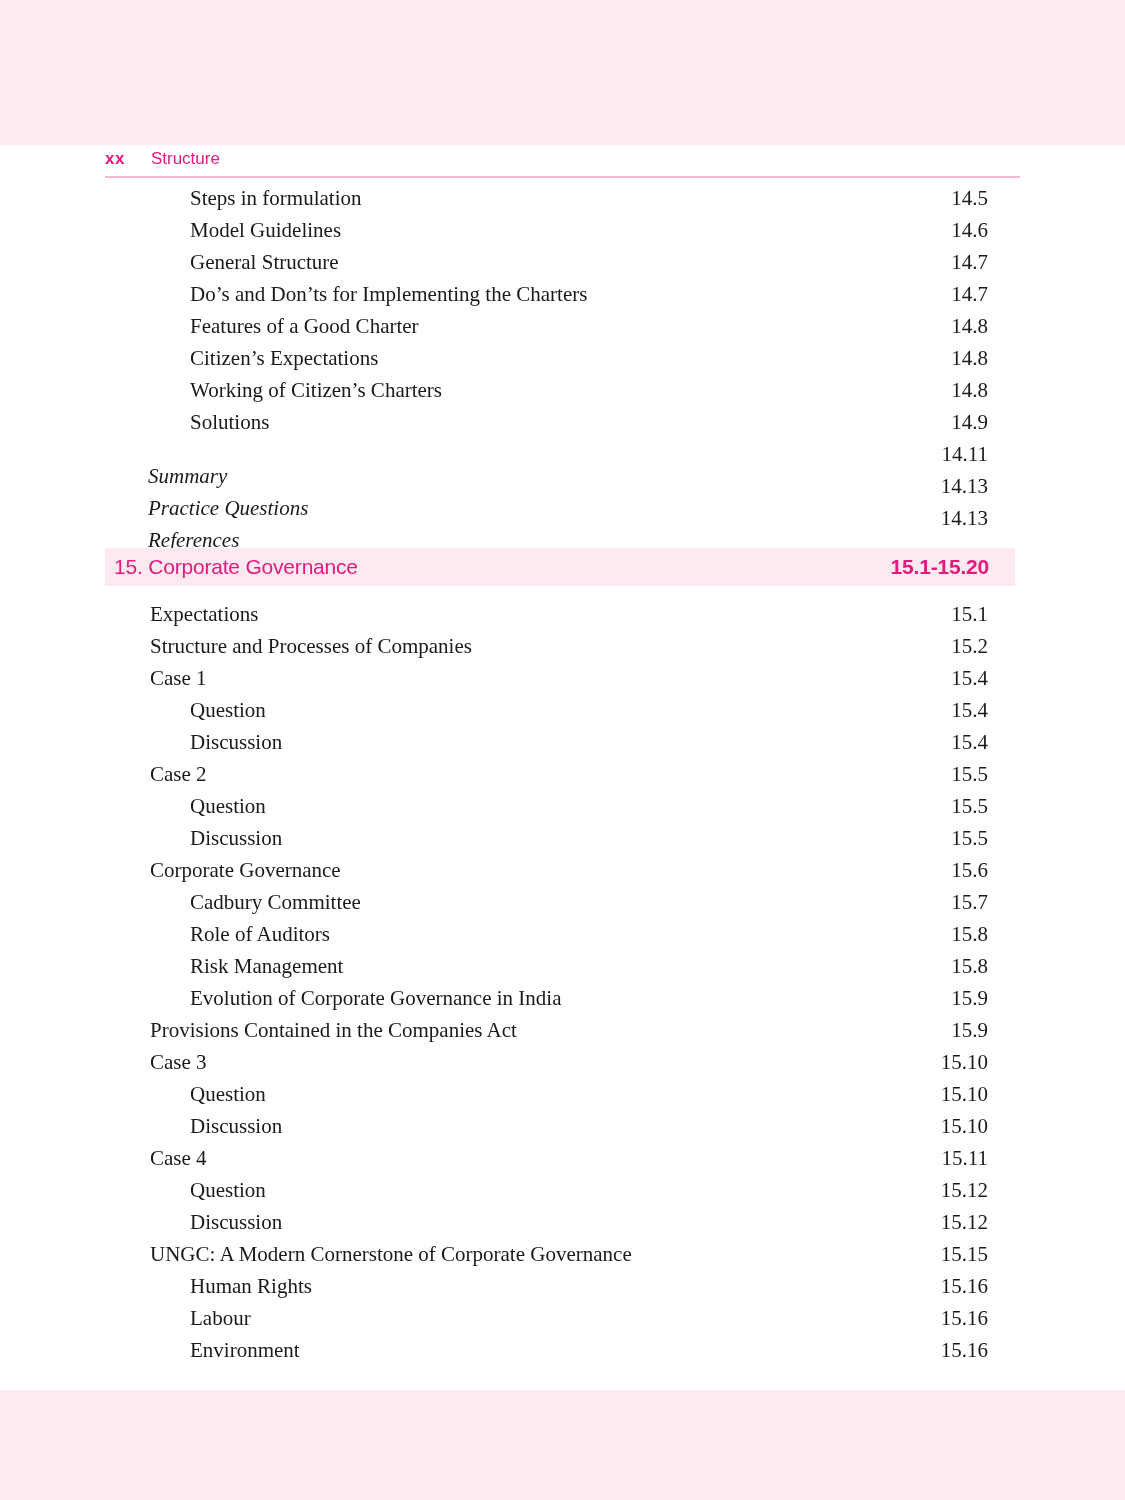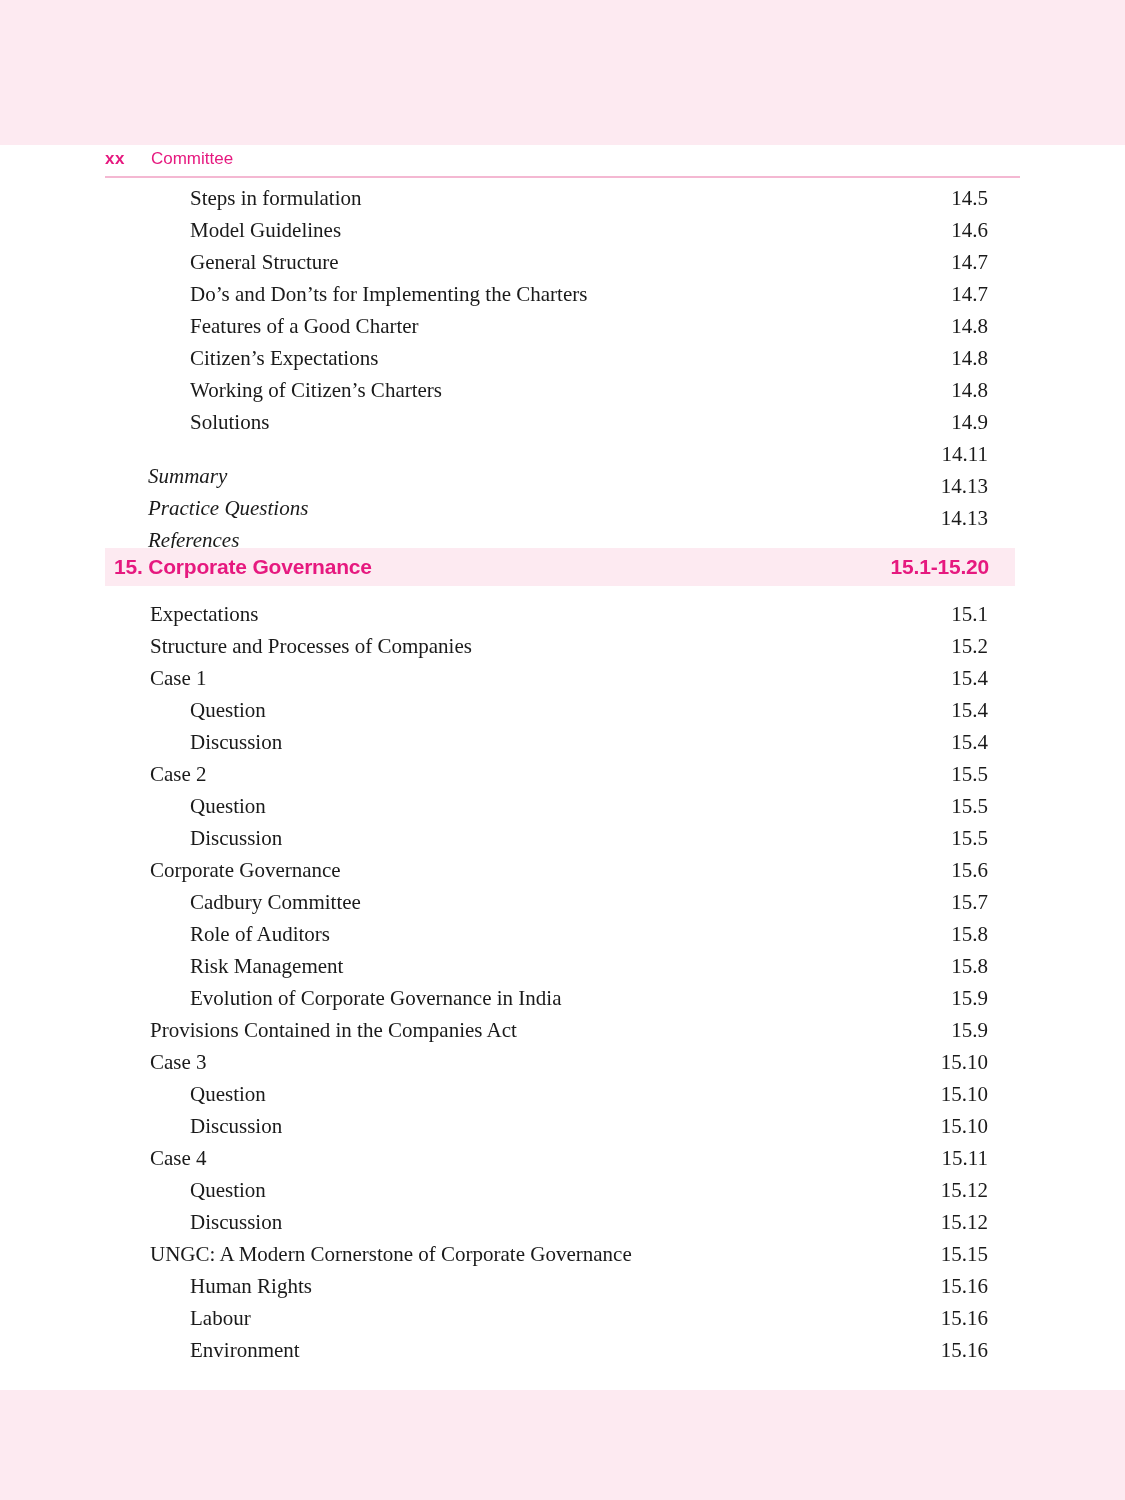--- a/index.html
+++ b/index.html
@@ -91,21 +91,21 @@
     margin-bottom: 12px;
     width: 910px;
     height: 38px;
     background: #fdeaf1;
     display: flex;
     align-items: center;
     font-family: "Liberation Sans", "DejaVu Sans", sans-serif;
   }
   .chapter-bar .ch-title {
     font-size: 21px;
-    font-weight: bold;
+    font-weight: normal;
     color: #e6197f;
     padding-left: 9px;
     letter-spacing: -0.2px;
   }
   .chapter-bar .ch-pages {
     position: absolute;
     right: 26px;
     font-size: 21px;
     font-weight: bold;
     color: #e6197f;
@@ -115,21 +115,21 @@
 </head>
 <body>
 
 <div class="page">
 
   <div class="band band-top"></div>
   <div class="band band-bottom"></div>
 
   <div class="runhead">
     <span class="folio">xx</span>
-    <span class="label">Committee</span>
+    <span class="label">Structure</span>
   </div>
   <div class="head-rule"></div>
 
   <div class="toc" id="toc-root">
       <div class="toc-row lvl2"><span class="title">Steps in formulation</span><span class="pageno">14.5</span></div>
       <div class="toc-row lvl2"><span class="title">Model Guidelines</span><span class="pageno">14.6</span></div>
       <div class="toc-row lvl2"><span class="title">General Structure</span><span class="pageno">14.7</span></div>
       <div class="toc-row lvl2"><span class="title">Do’s and Don’ts for Implementing the Charters</span><span class="pageno">14.7</span></div>
       <div class="toc-row lvl2"><span class="title">Features of a Good Charter</span><span class="pageno">14.8</span></div>
       <div class="toc-row lvl2"><span class="title">Citizen’s Expectations</span><span class="pageno">14.8</span></div>

